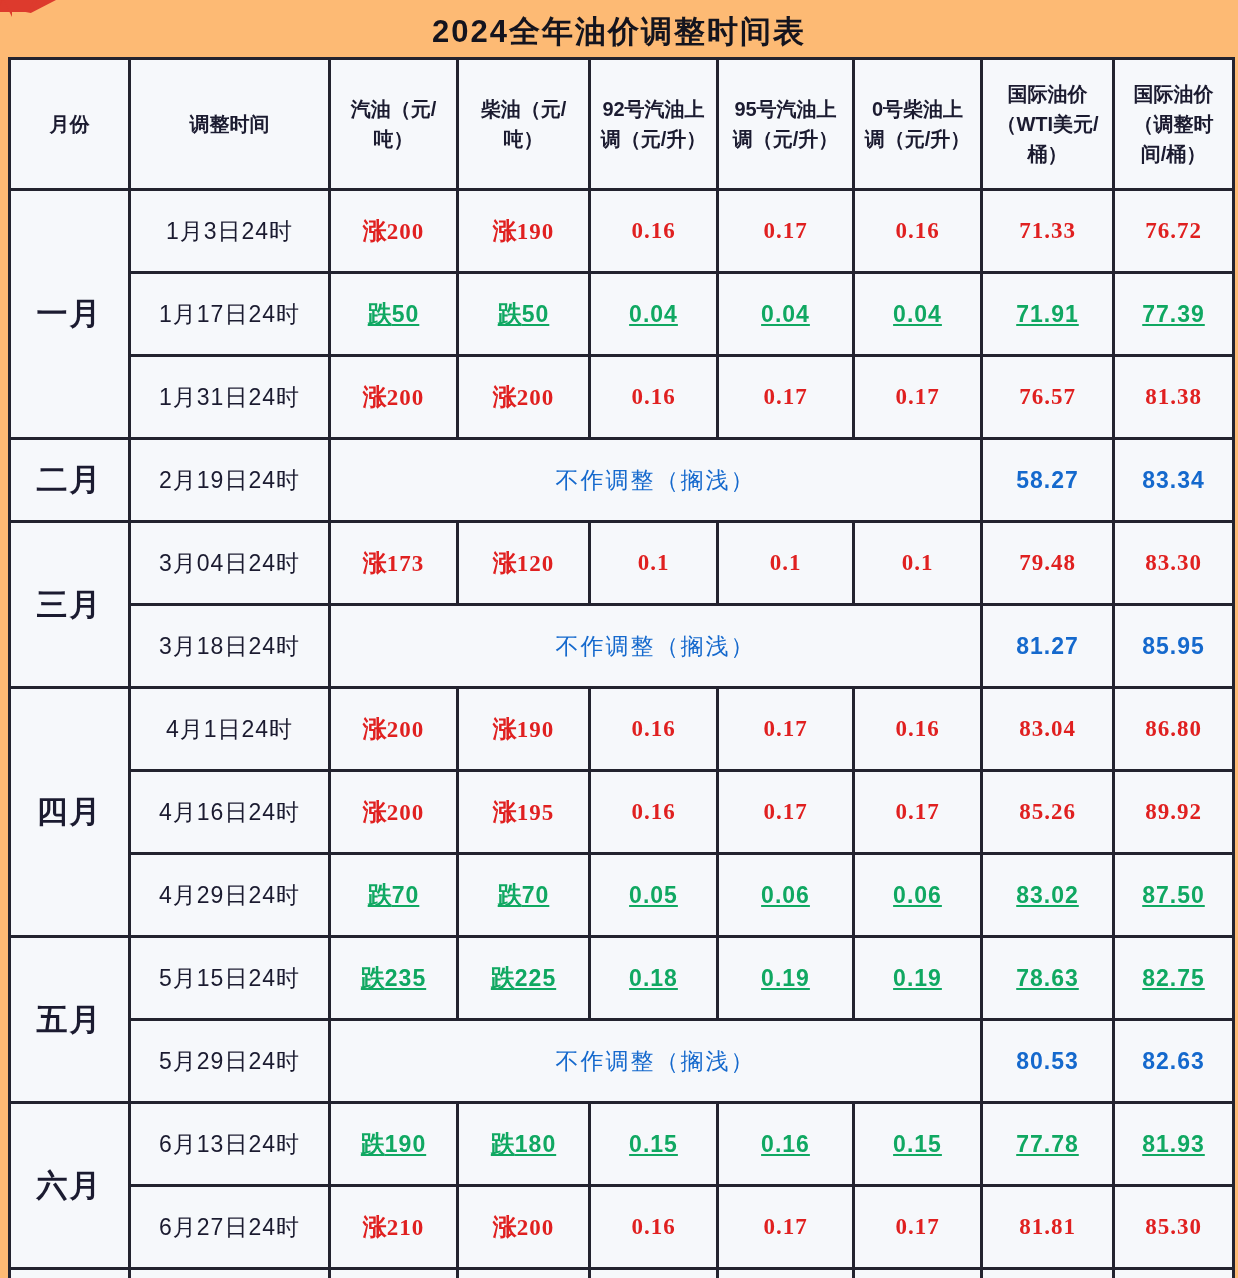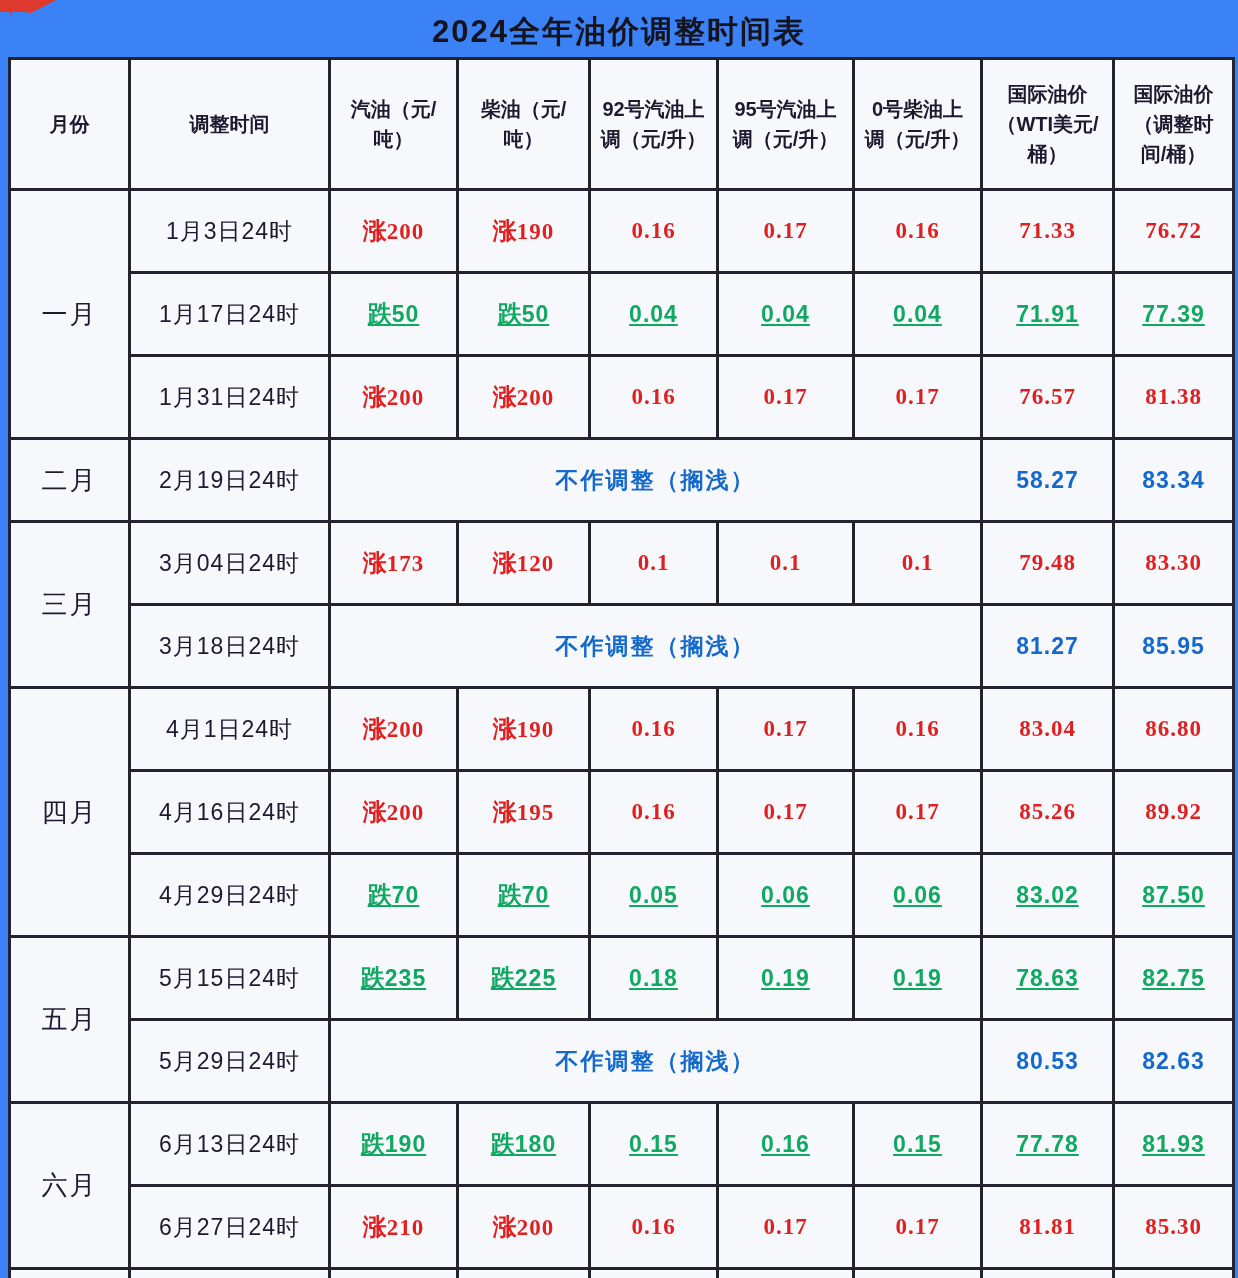--- a/index.html
+++ b/index.html
@@ -1,39 +1,39 @@
 <!DOCTYPE html>
 <html><head>
 <meta charset="utf-8">
 <style>
   * { margin:0; padding:0; box-sizing:border-box; }
   html,body { width:1238px; height:1278px; background:#ffffff; overflow:hidden;
     font-family:"Liberation Sans","DejaVu Sans",sans-serif; }
-  .page { position:relative; width:1238px; height:1278px; background:#3b82f6; overflow:hidden; }
+  .page { position:relative; width:1238px; height:1278px; background:#fdba74; overflow:hidden; }
 
   .title { position:absolute; top:11px; left:0; width:100%; text-align:center;
     font-size:31px; font-weight:bold; color:#14141e; letter-spacing:2px; }
 
   table { position:absolute; left:8px; top:57px; width:1224px;
     border-collapse:collapse; table-layout:fixed; background:#f6f8fb; }
   th, td { border:3px solid #23232f; text-align:center; vertical-align:middle; padding:0; }
   thead tr { height:131px; }
   tbody tr { height:83px; }
   tbody tr.partial { height:16px; }
 
   th { font-size:20px; font-weight:bold; color:#1b1b30; line-height:1.5; padding:2px 8px; }
-  td.month { font-size:26px; font-weight:normal; color:#1b1b30; letter-spacing:2px; }
+  td.month { font-size:31px; font-weight:bold; color:#1b1b30; letter-spacing:2px; }
   td.date  { font-size:23px; font-weight:normal; color:#1b1b30; letter-spacing:1px; }
   td.v     { font-size:23px; font-weight:bold; letter-spacing:1px; }
   .prefix  { font-weight:900; font-size:24px; letter-spacing:0; }
 
   tr.up   .v { color:#e02020;font-family:Liberation Serif, serif; }
   tr.down .v { color:#10a862;text-decoration:underline; }
   tr.hold .v { color:#1569cd; }
-  td.noadj { font-size:23px; font-weight:bold; color:#1569cd; letter-spacing:2px; }
+  td.noadj { font-size:23px; font-weight:normal; color:#1569cd; letter-spacing:2px; }
 
   
   .mark { position:absolute; background:#dd3a2d; }
   .m1 { left:0;    top:0; width:56px; height:13px; clip-path:polygon(0 0,100% 0,55% 100%,0 55%); }
   .m2 { left:744;  top:0; width:16px; height:5px;  transform:skewX(-25deg); }
   .m3 { left:1004; top:0; width:35px; height:9px;  transform:skewX(-25deg); }
   .m4 { left:1112; top:0; width:31px; height:12px; transform:skewX(-25deg); }
   .m5 { left:1226; top:0; width:12px; height:17px; clip-path:polygon(30% 0,100% 0,100% 100%); }
 </style>
 </head>

